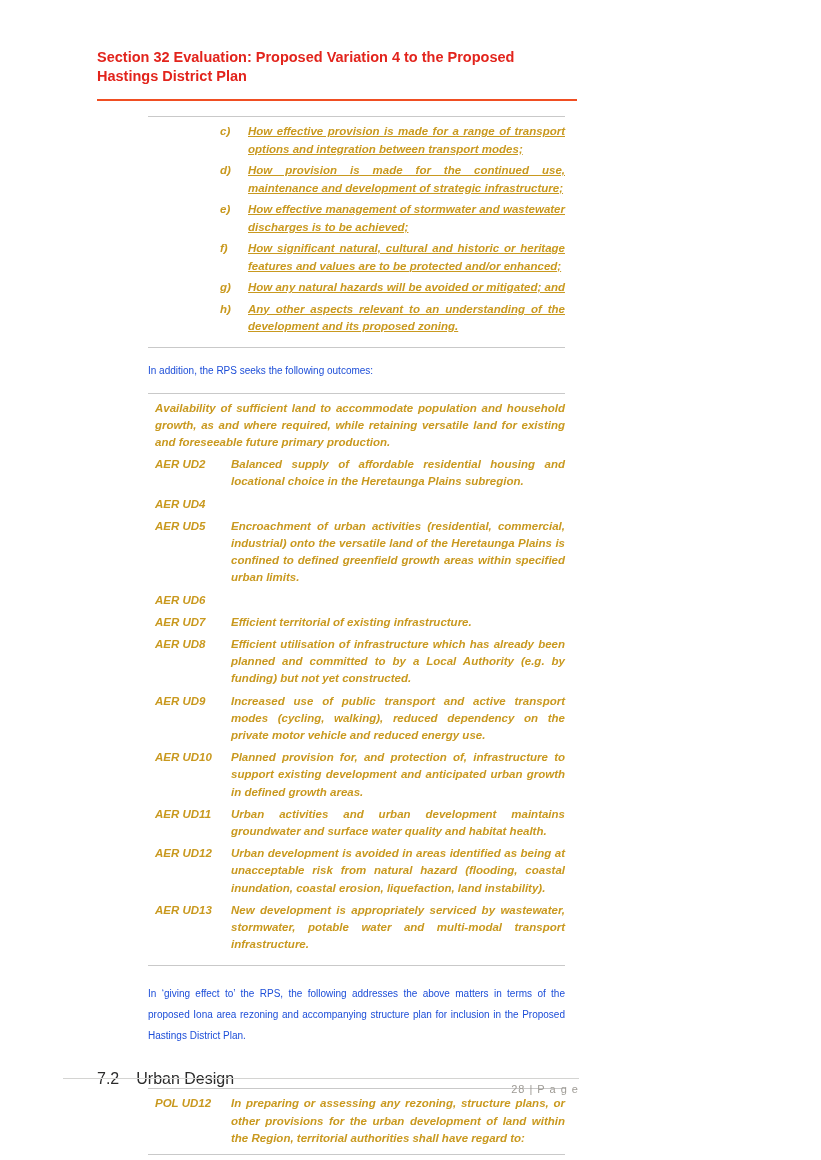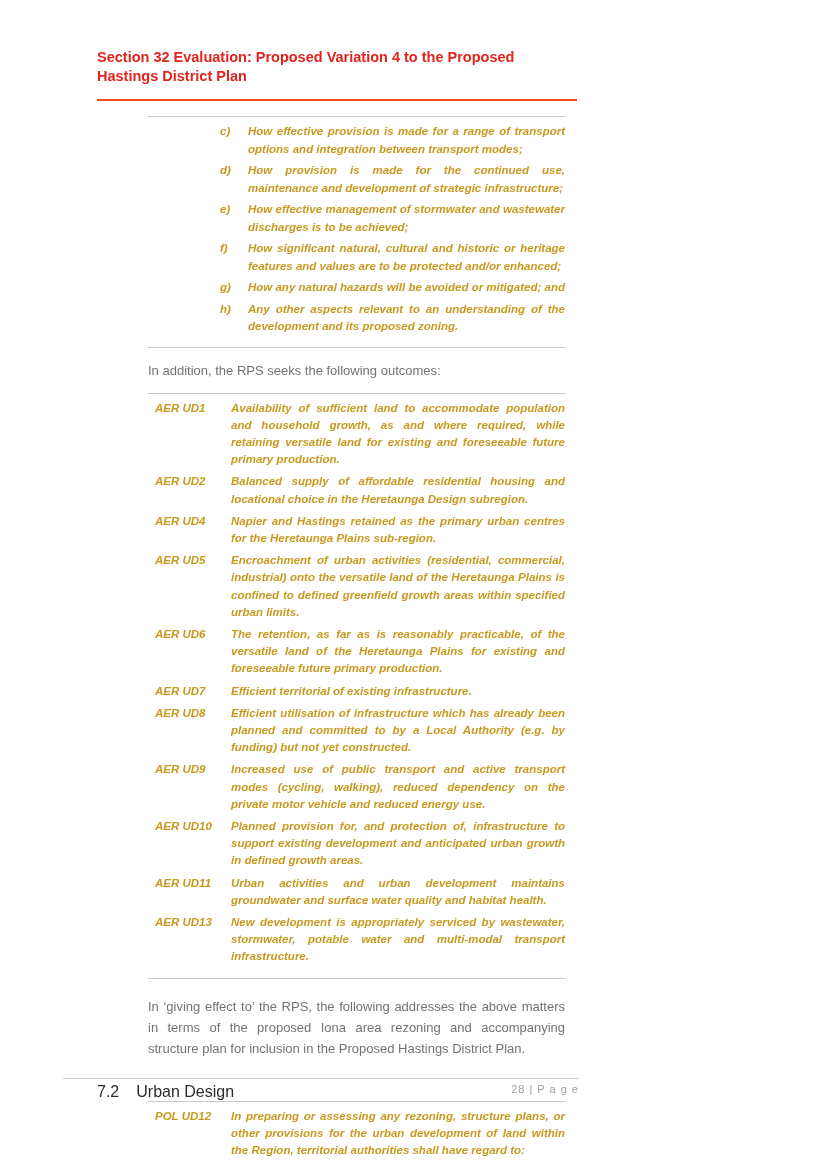--- a/index.html
+++ b/index.html
@@ -35,27 +35,27 @@
   .tbl { padding: 6px 0 7px 0; }
   .gold { color: #C9991F; font-style: italic; font-weight: bold; }
   .li-item {
     display: flex;
     padding-left: 72px;
     margin-bottom: 4px;
     font-size: 11.5px;
     line-height: 17.5px;
   }
   .li-label { width: 28px; flex: none; }
-  .li-text { flex: 1; text-align: justify; }
+  .li-text { flex: 1; text-align: justify; text-decoration: underline; }
   
   .para {
-    font-size: 13px;
+    font-size: 10px;
     line-height: 21px;
     margin: 12px 0 12px 0;
-    color: #737373;
+    color: #1d4ed8;
   }
   .para.justified { text-align: justify; margin-top: 17px; margin-bottom: 0; }
   
   .prov-row {
     display: flex;
     padding-left: 7px;
     margin-bottom: 5px;
     font-size: 11.5px;
     line-height: 17.2px;
   }
@@ -123,58 +123,59 @@
         <span class="li-text">Any other aspects relevant to an understanding of the development and its proposed zoning.</span>
       </div>
     </div>
     <hr class="gray-rule">
 
     <p class="para">In addition, the RPS seeks the following outcomes:</p>
 
     <hr class="gray-rule">
     <div class="tbl gold">
       <div class="prov-row">
-        <span class="prov-label">AER UD1</span>
         <span class="prov-text">Availability of sufficient land to accommodate population and household growth, as and where required, while retaining versatile land for existing and foreseeable future primary production.</span>
       </div>
       <div class="prov-row">
         <span class="prov-label">AER UD2</span>
-        <span class="prov-text">Balanced supply of affordable residential housing and locational choice in the Heretaunga Design subregion.</span>
+        <span class="prov-text">Balanced supply of affordable residential housing and locational choice in the Heretaunga Plains subregion.</span>
       </div>
       <div class="prov-row">
         <span class="prov-label">AER UD4</span>
-        <span class="prov-text">Napier and Hastings retained as the primary urban centres for the Heretaunga Plains sub-region.</span>
       </div>
       <div class="prov-row">
         <span class="prov-label">AER UD5</span>
         <span class="prov-text">Encroachment of urban activities (residential, commercial, industrial) onto the versatile land of the Heretaunga Plains is confined to defined greenfield growth areas within specified urban limits.</span>
       </div>
       <div class="prov-row">
         <span class="prov-label">AER UD6</span>
-        <span class="prov-text">The retention, as far as is reasonably practicable, of the versatile land of the Heretaunga Plains for existing and foreseeable future primary production.</span>
       </div>
       <div class="prov-row">
         <span class="prov-label">AER UD7</span>
         <span class="prov-text">Efficient territorial of existing infrastructure.</span>
       </div>
       <div class="prov-row">
         <span class="prov-label">AER UD8</span>
         <span class="prov-text">Efficient utilisation of infrastructure which has already been planned and committed to by a Local Authority (e.g. by funding) but not yet constructed.</span>
       </div>
       <div class="prov-row">
         <span class="prov-label">AER UD9</span>
         <span class="prov-text">Increased use of public transport and active transport modes (cycling, walking), reduced dependency on the private motor vehicle and reduced energy use.</span>
       </div>
       <div class="prov-row">
         <span class="prov-label">AER UD10</span>
         <span class="prov-text">Planned provision for, and protection of, infrastructure to support existing development and anticipated urban growth in defined growth areas.</span>
       </div>
       <div class="prov-row">
         <span class="prov-label">AER UD11</span>
         <span class="prov-text">Urban activities and urban development maintains groundwater and surface water quality and habitat health.</span>
+      </div>
+      <div class="prov-row">
+        <span class="prov-label">AER UD12</span>
+        <span class="prov-text">Urban development is avoided in areas identified as being at unacceptable risk from natural hazard (flooding, coastal inundation, coastal erosion, liquefaction, land instability).</span>
       </div>
       <div class="prov-row">
         <span class="prov-label">AER UD13</span>
         <span class="prov-text">New development is appropriately serviced by wastewater, stormwater, potable water and multi-modal transport infrastructure.</span>
       </div>
     </div>
     <hr class="gray-rule">
 
     <p class="para justified">In ‘giving effect to’ the RPS, the following addresses the above matters in terms of the proposed Iona area rezoning and accompanying structure plan for inclusion in the Proposed Hastings District Plan.</p>
   </div>

